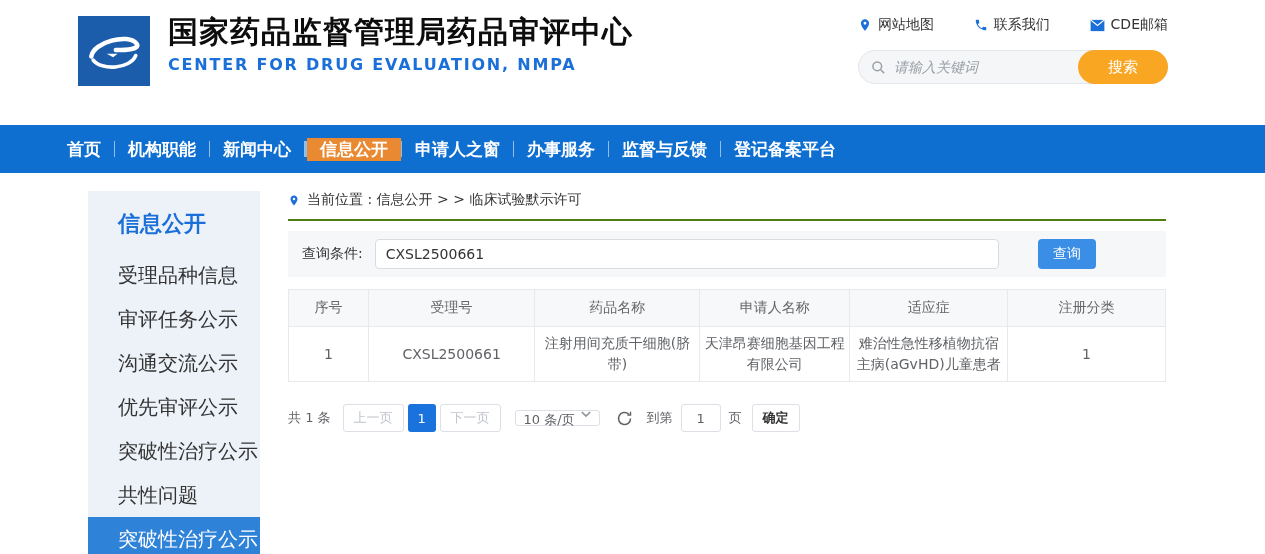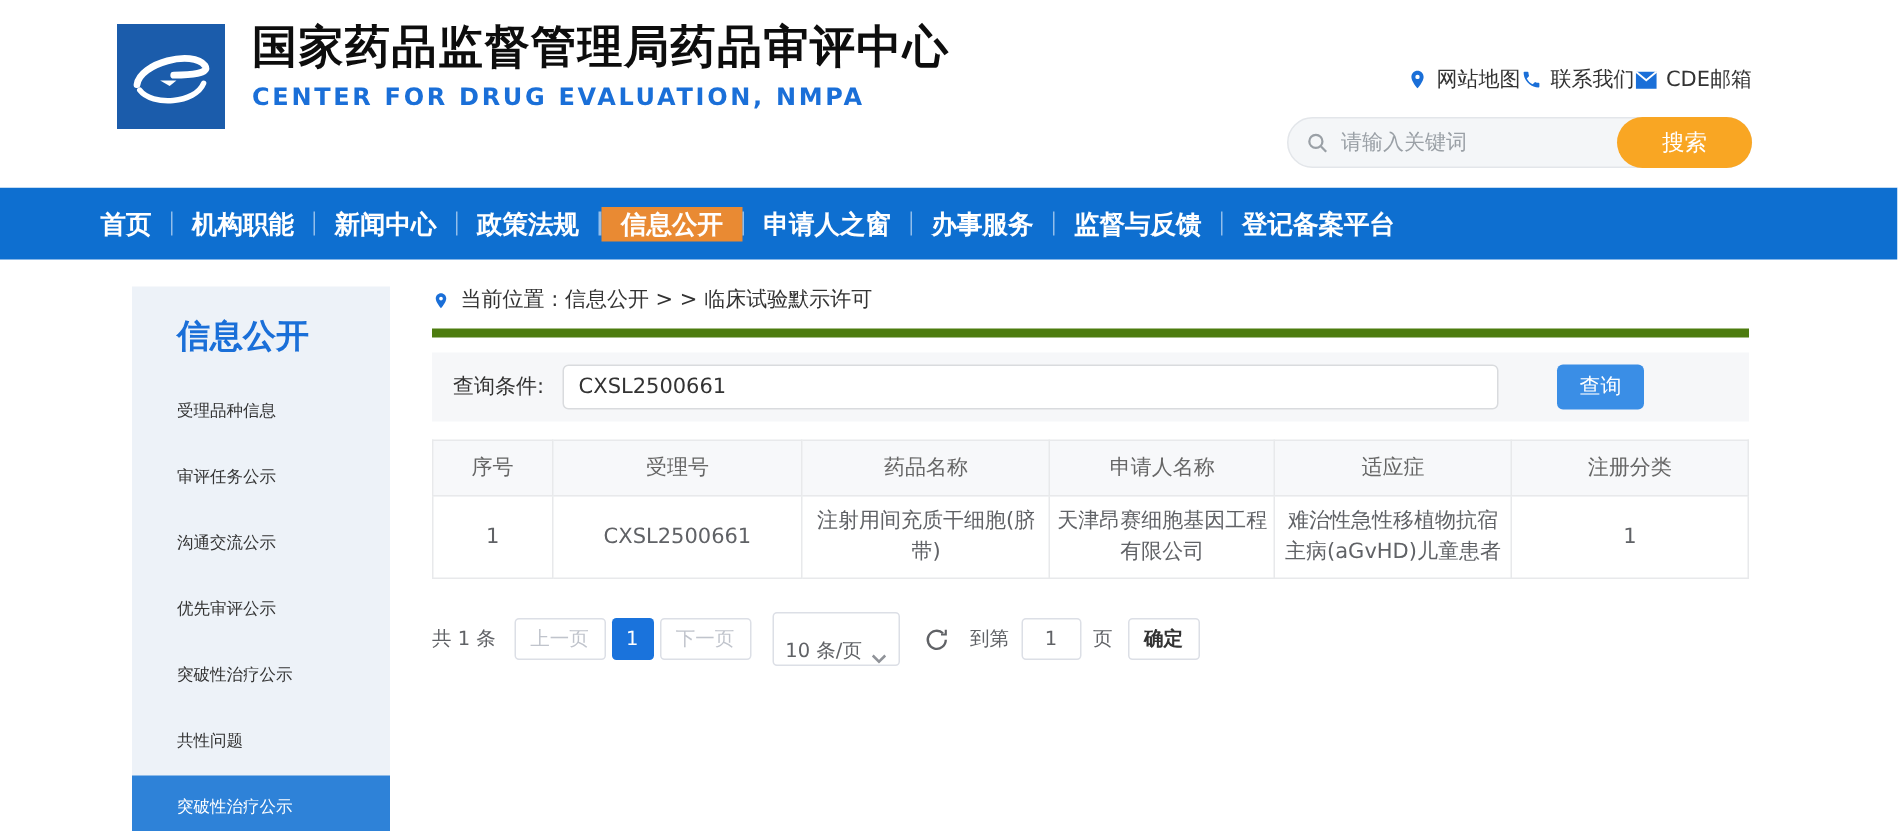--- a/index.html
+++ b/index.html
@@ -18,45 +18,45 @@
     font-family:"DejaVu Sans","Liberation Sans",sans-serif;color:#333;
   }
   
   .header{height:125px;background:#fff;position:relative;}
   .logo{position:absolute;left:78px;top:16px;width:72px;height:70px;background:#1b5cab;
     display:flex;align-items:center;justify-content:center;}
   .brand{position:absolute;left:168px;top:12px;}
   .brand h1{font-size:30px;font-weight:700;color:#0d0d0d;letter-spacing:1px;line-height:1.3;}
   .brand .sub{font-size:16px;font-weight:700;color:var(--link-blue);letter-spacing:1.8px;margin-top:4px;}
   .header-right{position:absolute;right:97px;top:16px;width:310px;}
-  .quick-links{display:flex;justify-content:flex-end;align-items:center;margin-top:28px;}
+  .quick-links{display:flex;justify-content:space-between;align-items:center;}
   .quick-links .ql{display:flex;align-items:center;gap:6px;font-size:14px;color:#333;cursor:pointer;}
   .searchbar{margin-top:16px;height:34px;display:flex;align-items:center;
     background:#f4f6f8;border:1px solid #e3e6ea;border-radius:17px;position:relative;}
   .searchbar .mag{margin-left:12px;display:flex;}
   .searchbar input{flex:1;border:none;background:transparent;outline:none;font-size:14px;
-    color:#333;padding:0 8px;min-width:0;font-family:inherit;}
+    color:#333;padding:0 8px;min-width:0;font-family:inherit;font-style:italic;}
   .searchbar input::placeholder{color:#9aa0a6;}
   .search-btn{height:34px;width:90px;margin-right:-1px;border:none;border-radius:17px;
     background:var(--search-orange);color:#fff;font-size:15px;cursor:pointer;font-family:inherit;}
   
   .nav{height:48px;background:var(--nav-blue);display:flex;align-items:center;padding-left:54px;}
   .nav a{display:flex;align-items:center;padding:0 13px;color:#fff;font-size:17px;font-weight:700;
     text-decoration:none;cursor:pointer;}
   .nav a.active{background:var(--active-orange);}
   .nav .sep{width:1px;height:16px;background:rgba(255,255,255,.55);align-self:center;}
   
   .content{display:flex;margin:18px 99px 0 88px;align-items:flex-start;}
   .sidebar{width:172px;background:#edf2f8;height:390px;flex:none;}
   .sidebar .sb-title{padding:18px 0 14px 30px;font-size:22px;font-weight:700;color:var(--link-blue);}
-  .sidebar .sb-item{height:44px;line-height:44px;padding-left:30px;font-size:11px;color:#333;cursor:pointer;font-family:Liberation Mono, monospace;}
+  .sidebar .sb-item{height:44px;line-height:44px;padding-left:30px;font-size:20px;color:#333;cursor:pointer;}
   .sidebar .sb-item.active{background:var(--sidebar-active);color:#fff;}
   .main{flex:1;margin-left:28px;min-width:0;}
   
-  .breadcrumb{display:flex;align-items:center;gap:7px;padding-bottom:10px;border-bottom:6px solid #4d7c0f;
+  .breadcrumb{display:flex;align-items:center;gap:7px;padding-bottom:10px;border-bottom:2px solid #4d7c0f;
     font-size:14px;color:#333;}
   
   .querybox{margin-top:10px;background:#f6f7f9;height:46px;display:flex;align-items:center;padding:0 14px;}
   .querybox label{font-size:14px;color:#333;font-weight:500;flex:none;text-align:right;}
   .querybox input{width:624px;height:30px;margin-left:12px;border:1px solid #d9dbde;border-radius:4px;
     padding:0 10px;font-size:14px;color:#333;outline:none;background:#fff;font-family:inherit;}
   .query-btn{width:58px;height:30px;margin-left:auto;margin-right:56px;border:none;border-radius:4px;
     background:var(--primary-blue);color:#fff;font-size:14px;cursor:pointer;font-family:inherit;}
   
   table{width:100%;margin-top:12px;border-collapse:collapse;table-layout:fixed;}
@@ -64,22 +64,22 @@
   th{background:#f7f8fa;color:#666;font-weight:400;height:37px;}
   td{color:#606266;height:52px;padding:6px 4px;line-height:1.5;}
   
   .pager{margin-top:22px;display:flex;align-items:center;font-size:13px;color:#606266;}
   .pager .total{margin-right:12px;}
   .pg-btn{height:28px;padding:0 10px;border:1px solid #dcdfe6;border-radius:3px;background:#fff;
     font-size:13px;display:flex;align-items:center;cursor:pointer;font-family:inherit;}
   .pg-btn.disabled{color:#c0c4cc;cursor:default;}
   .pg-num{width:28px;height:28px;margin:0 4px;border-radius:3px;background:var(--pg-active);color:#fff;
     display:flex;align-items:center;justify-content:center;cursor:pointer;}
-  .pg-size{height:36px;margin-left:14px;padding:0 8px;border:1px solid #dcdfe6;border-radius:3px;
-    display:flex;align-items:flex-end;gap:6px;background:#fff;cursor:pointer;}
+  .pg-size{height:16px;margin-left:14px;padding:0 8px;border:1px solid #dcdfe6;border-radius:3px;
+    display:flex;align-items:flex-start;gap:6px;background:#fff;cursor:pointer;}
   .pg-refresh{margin:0 14px 0 16px;display:flex;cursor:pointer;}
   .pg-goto-input{width:40px;height:28px;margin:0 8px;border:1px solid #dcdfe6;border-radius:3px;
     text-align:center;font-size:13px;color:#606266;outline:none;font-family:inherit;}
   .pg-confirm{margin-left:10px;font-weight:700;color:#333;text-align:right;}
   .icon-blue{color:var(--link-blue);}
 </style>
 </head>
 <body>
 
 <div class="header">
@@ -129,21 +129,20 @@
   </div>
 </div>
 
 <div class="nav">
   <a>首页</a>
     <span class="sep"></span>
   <a>机构职能</a>
     <span class="sep"></span>
   <a>新闻中心</a>
     <span class="sep"></span>
-  <a>政策法规</a>
     <span class="sep"></span>
     <span class="sep"></span>
   <a class="active">信息公开</a>
     <span class="sep"></span>
   <a>申请人之窗</a>
     <span class="sep"></span>
   <a>办事服务</a>
     <span class="sep"></span>
   <a>监督与反馈</a>
     <span class="sep"></span>

